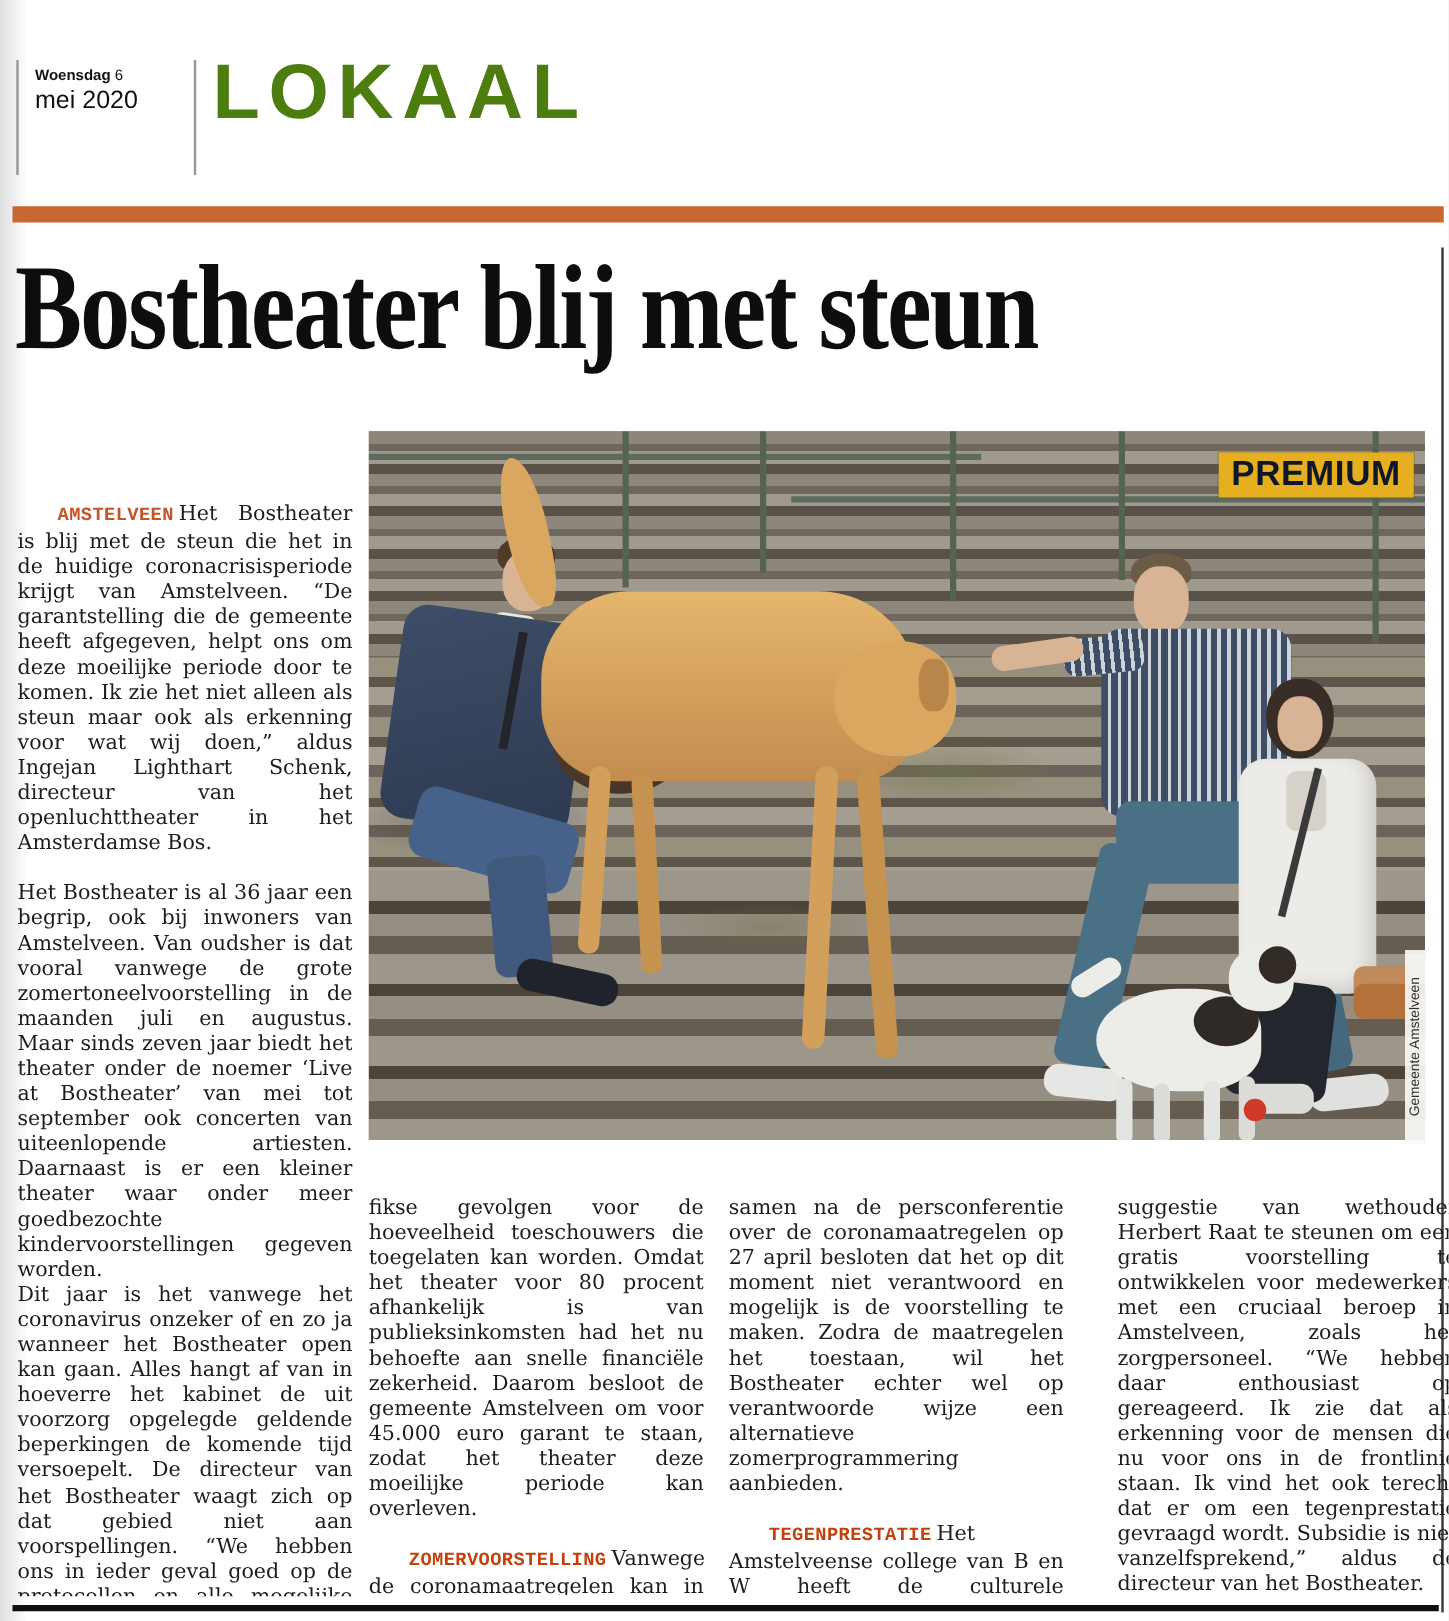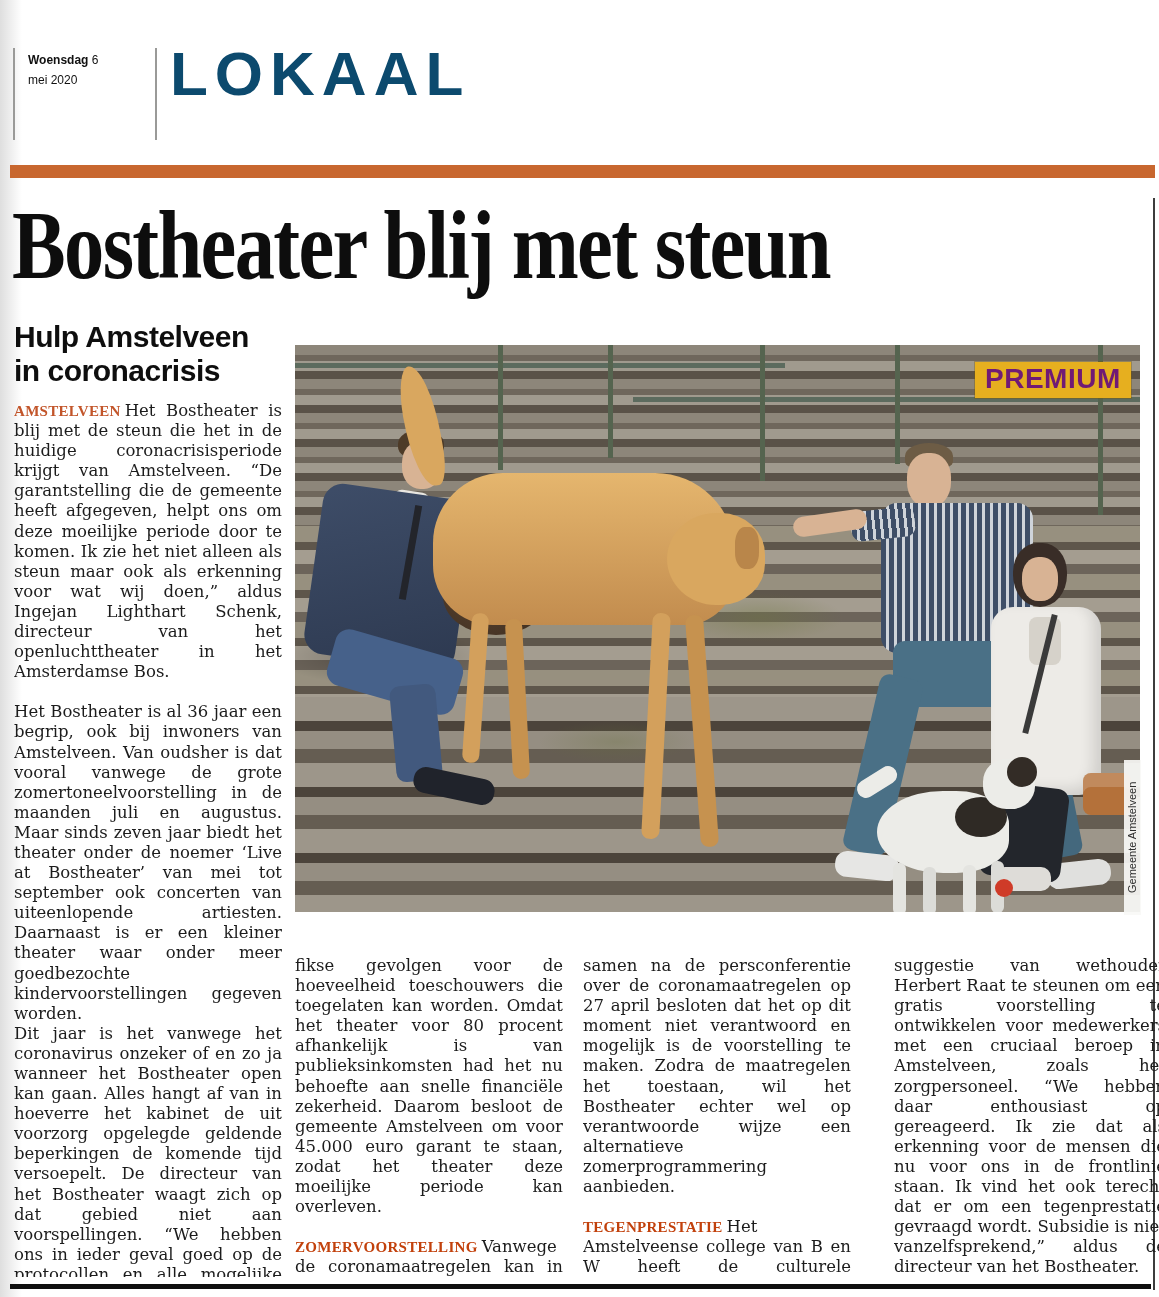--- a/index.html
+++ b/index.html
@@ -12,39 +12,39 @@
   .scan-shade { position:absolute; left:0; top:0; width:22px; height:100%;
     background:linear-gradient(90deg, rgba(0,0,0,0.13), rgba(0,0,0,0)); pointer-events:none; }
 
   
   .rule-v { position:absolute; width:2px; background:#9a9a98; }
   .rule-date-left { left:13px; top:48px; height:92px; }
   .rule-date-right { left:155px; top:48px; height:92px; }
   .date-block { position:absolute; left:28px; top:50px; font-family:"Liberation Sans", sans-serif; line-height:20px; color:#111; }
   .date-line1 { font-size:12px; }
   .date-line1 b { font-weight:bold; }
-  .date-line2 { font-size:12px; }
+  .date-line2 { font-size:20px; }
   .section-title { position:absolute; left:170px; top:38px; font-family:"Liberation Sans", sans-serif;
     font-weight:bold; font-size:62px; letter-spacing:7px; }
   .orange-bar { position:absolute; left:10px; top:165px; width:1145px; height:13px; }
 
   
   .headline { position:absolute; left:12px; top:196px; width:1150px; white-space:nowrap;
     font-family:"Liberation Serif", serif; font-weight:bold; font-size:97px; line-height:100px; color:#0d0d0d; }
   .headline-inner { display:inline-block; transform:scaleX(0.83); transform-origin:0 50%; letter-spacing:-2px; }
   .rule-right-edge { position:absolute; left:1153px; top:198px; width:2px; height:1092px; background:#3c3c3c; }
 
   
   .subhead { position:absolute; left:14px; top:320px; width:275px;
     font-family:"Liberation Sans", sans-serif; font-weight:bold; font-size:30px; line-height:34px;
     white-space:pre-line; color:#0e0e0e; letter-spacing:-0.5px; }
   .left-col { position:absolute; left:14px; top:401px; width:268px; height:876px; overflow:hidden; }
   .body-p { font-size:16.5px; line-height:20.1px; text-align:justify; }
-  .lead-in { font-family:Liberation Serif, serif; font-weight:bold; font-size:15px;
-    letter-spacing:0.3px; margin-right:4px; }
+  .lead-in { font-family:Liberation Mono, monospace; font-weight:bold; font-size:15px;
+    letter-spacing:0.3px; margin-right:4px;margin-left:32px; }
   .lead-in.black { color:#c2410c; }
   .gap-top { margin-top:20px; }
 
   
   .photo { position:absolute; left:295px; top:345px; width:845px; height:567px; overflow:hidden;
     background:#847d72; }
   .rows-top { position:absolute; left:0; top:0; width:100%; height:32%;
     background:repeating-linear-gradient(180deg,#8d867a 0 10px,#6f675c 10px 16px,#a09a8e 16px 26px,#5a5248 26px 34px); }
   .rows-mid { position:absolute; left:0; top:32%; width:100%; height:30%;
     background:repeating-linear-gradient(180deg,#97907f 0 16px,#5e564b 16px 24px,#a49d90 24px 38px,#6c645a 38px 48px); }
@@ -90,28 +90,26 @@
 
 <div class="page">
   <div class="scan-shade"></div>
 
   <div class="rule-v rule-date-left"></div>
   <div class="rule-v rule-date-right"></div>
   <div class="date-block">
     <div class="date-line1"><b>Woensdag</b><span> 6</span></div>
     <div class="date-line2">mei 2020</div>
   </div>
-  <div class="section-title" style="color: #0c4a6e; text-align: center;">LOKAAL</div>
+  <div class="section-title" style="color: #4d7c0f; text-align: center;">LOKAAL</div>
   <div class="orange-bar" style="background-color: rgb(200, 103, 47);"></div>
 
   <h1 class="headline"><span class="headline-inner">Bostheater blij met steun</span></h1>
   <div class="rule-right-edge"></div>
 
-  <h2 class="subhead">Hulp Amstelveen
-in coronacrisis</h2>
   <div class="left-col">
     <p class="body-p"><span class="lead-in" style="color: rgb(194, 85, 42);">AMSTELVEEN</span><span>Het Bostheater is blij met de steun die het in de huidige coronacrisisperiode krijgt van Amstelveen. “De garantstelling die de gemeente heeft afgegeven, helpt ons om deze moeilijke periode door te komen. Ik zie het niet alleen als steun maar ook als erkenning voor wat wij doen,” aldus Ingejan Lighthart Schenk, directeur van het openluchttheater in het Amsterdamse Bos.</span></p>
     <p class="body-p gap-top">Het Bostheater is al 36 jaar een begrip, ook bij inwoners van Amstelveen. Van oudsher is dat vooral vanwege de grote zomertoneelvoorstelling in de maanden juli en augustus. Maar sinds zeven jaar biedt het theater onder de noemer ‘Live at Bostheater’ van mei tot september ook concerten van uiteenlopende artiesten. Daarnaast is er een kleiner theater waar onder meer goedbezochte kindervoorstellingen gegeven worden.</p>
     <p class="body-p">Dit jaar is het vanwege het coronavirus onzeker of en zo ja wanneer het Bostheater open kan gaan. Alles hangt af van in hoeverre het kabinet de uit voorzorg opgelegde geldende beperkingen de komende tijd versoepelt. De directeur van het Bostheater waagt zich op dat gebied niet aan voorspellingen. “We hebben ons in ieder geval goed op de protocollen en alle mogelijke scenario’s voorbereid, zodat we voor iedereen veilig open kunnen gaan zodra dat weer mag en kan.”</p>
 
   </div>
 
   <div class="photo">
     <div class="rows-top"></div>
     <div class="rows-mid"></div>
@@ -172,21 +170,21 @@
     <div class="shape" style="left:582px;top:446px;width:132px;height:82px;background:#ecece8;border-radius:50% 40% 40% 50%;"></div>
     <div class="shape p-ellipse" style="left:660px;top:452px;width:52px;height:40px;background:#2f2a25;"></div>
     <div class="shape" style="left:688px;top:414px;width:52px;height:50px;background:#ecece8;border-radius:45%;"></div>
     <div class="shape p-ellipse" style="left:712px;top:412px;width:30px;height:30px;background:#332c26;"></div>
     <div class="shape" style="left:598px;top:518px;width:13px;height:52px;background:#e4e4e0;border-radius:6px;"></div>
     <div class="shape" style="left:628px;top:522px;width:13px;height:48px;background:#dcdcd8;border-radius:6px;"></div>
     <div class="shape" style="left:668px;top:520px;width:13px;height:50px;background:#e4e4e0;border-radius:6px;"></div>
     <div class="shape" style="left:696px;top:516px;width:13px;height:52px;background:#dcdcd8;border-radius:6px;"></div>
     <div class="shape p-ellipse" style="left:700px;top:534px;width:18px;height:18px;background:#cf3b28;"></div>
 
-    <div class="premium-badge" style="background-color: rgb(230, 175, 31); color: #701a75;">PREMIUM</div>
+    <div class="premium-badge" style="background-color: rgb(230, 175, 31); color: #0f172a;">PREMIUM</div>
   </div>
   <div class="photo-credit">Gemeente Amstelveen</div>
 
 
   <div class="bcol bcol1">
     <p class="body-p">fikse gevolgen voor de hoeveelheid toeschouwers die toegelaten kan worden. Omdat het theater voor 80 procent afhankelijk is van publieksinkomsten had het nu behoefte aan snelle financiële zekerheid. Daarom besloot de gemeente Amstelveen om voor 45.000 euro garant te staan, zodat het theater deze moeilijke periode kan overleven.</p>
     <p class="body-p gap-top"><span class="lead-in black">ZOMERVOORSTELLING</span><span>Vanwege de coronamaatregelen kan in ieder geval voor het eerst in 36 jaar de grote zomervoorstelling niet door gaan. Toneelgroep Oostpool en het Amsterdamse Bostheater hebben</span></p>
   </div>
   <div class="bcol bcol2">
     <p class="body-p">samen na de persconferentie over de coronamaatregelen op 27 april besloten dat het op dit moment niet verantwoord en mogelijk is de voorstelling te maken. Zodra de maatregelen het toestaan, wil het Bostheater echter wel op verantwoorde wijze een alternatieve zomerprogrammering aanbieden.</p>

